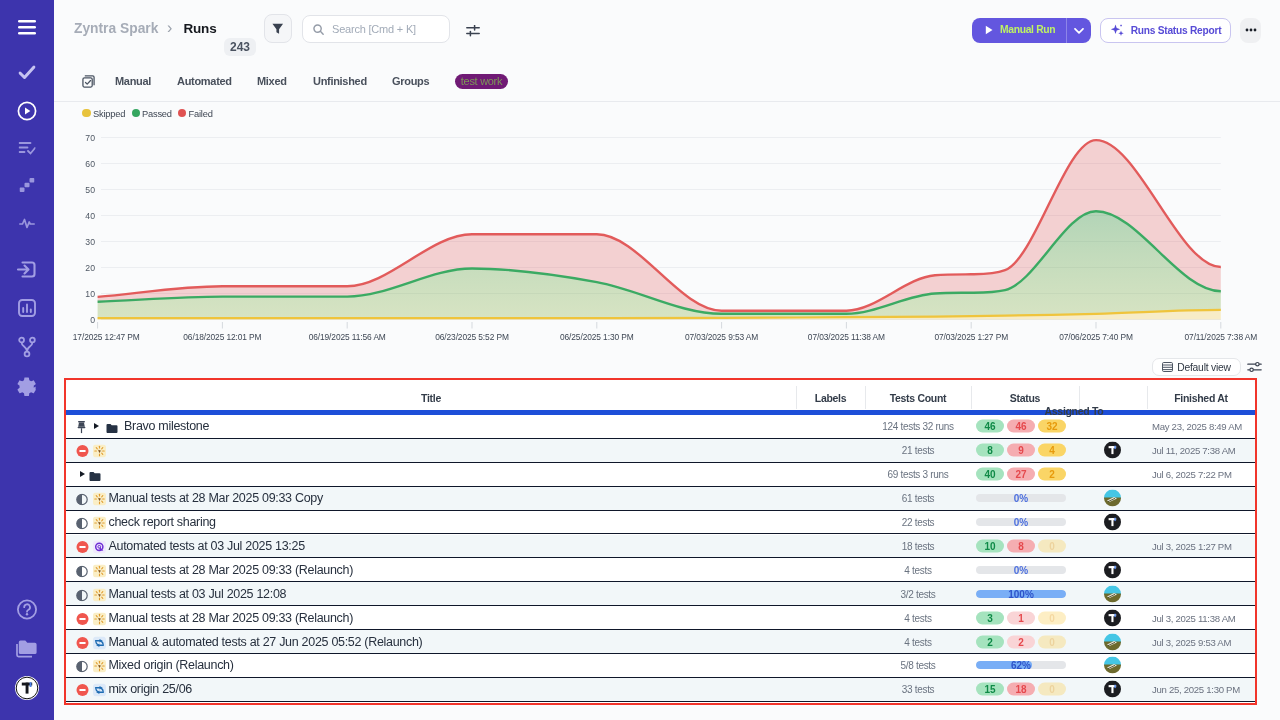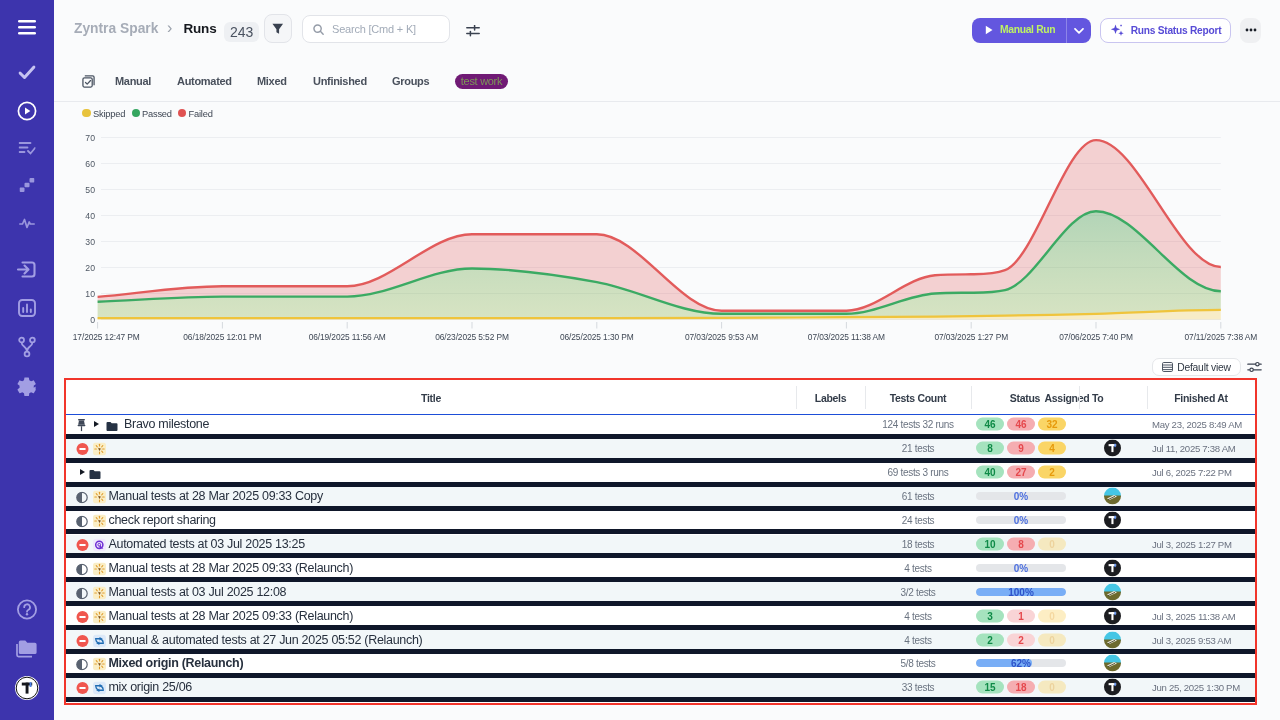--- a/index.html
+++ b/index.html
@@ -6,21 +6,21 @@
 html,body{width:1280px;height:720px;overflow:hidden;background:#fafbfc;font-family:"Liberation Sans",sans-serif;}
 #app{position:relative;width:1280px;height:720px;}
 .abs{position:absolute;}
 
 #sidebar{position:absolute;left:0;top:0;width:54px;height:720px;background:#3d34ad;}
 #sidebar svg{position:absolute;left:50%;transform:translateX(-50%);}
 
 .crumb-dim{font-size:13.8px;font-weight:700;color:#a6acb7;}
 .crumb-sep{font-size:16px;color:#9aa1ac;}
 .crumb-cur{font-size:13.5px;font-weight:700;color:#15181e;letter-spacing:-0.2px;}
-.badge243{background:#eef0f3;border-radius:6px;font-size:14px;font-weight:400;color:#4a5260;padding:2px 6px;}
+.badge243{background:#eef0f3;border-radius:6px;font-size:12px;font-weight:700;color:#4a5260;padding:2px 6px;margin-top:16px;}
 .btn{display:flex;align-items:center;justify-content:center;border-radius:8px;}
 #filterbtn{left:264px;top:14px;width:28px;height:29px;border:1px solid #e2e4e9;background:#f5f6f8;}
 #searchbox{left:302px;top:15px;width:148px;height:28px;border:1px solid #e2e4e9;background:#fff;border-radius:8px;display:flex;align-items:center;padding-left:10px;}
 #searchbox span{color:#a2abb8;font-size:11px;letter-spacing:-0.2px;margin-left:8px;}
 #manualrun{left:972px;top:17.5px;width:119px;height:25px;background:#6356df;color:#bef264;display:flex;align-items:center;border-radius:8px;white-space:nowrap;}
 #manualrun .mtxt{font-size:10.3px;font-weight:700;letter-spacing:-0.3px;}
 #manualrun .sep{width:1px;height:25px;background:rgba(255,255,255,.28);}
 #runsreport{left:1100px;top:17.5px;width:131px;height:25px;background:#fff;border:1px solid #c9c5f0;color:#574bd6;font-size:10.2px;font-weight:700;white-space:nowrap;letter-spacing:-0.25px;}
 #dots{left:1240px;top:17.5px;width:21px;height:25px;background:#eff0f2;}
 
@@ -29,24 +29,24 @@
 #hr1{left:54px;top:101px;width:1226px;height:1px;background:#e8eaee;}
 
 .dot{position:absolute;width:8.6px;height:8.6px;border-radius:50%;top:108.8px;}
 .ltxt{position:absolute;top:108px;font-size:9.3px;letter-spacing:-0.2px;color:#3e4653;line-height:10.5px;padding-top:1px;}
 
 #dvbtn{left:1152px;top:358px;width:89px;height:18px;background:#fff;border:1px solid #e5e7ea;border-radius:7px;font-size:10.3px;letter-spacing:-0.2px;font-weight:500;color:#2f3743;display:flex;align-items:center;justify-content:center;gap:4px;}
 
 #redbox{left:64px;top:378px;width:1193px;height:327px;border:2px solid #f1352b;z-index:50;pointer-events:none;}
 
 #tbl{left:66px;top:380px;width:1189px;height:323px;background:#fff;border-radius:6px 6px 0 0;}
-#thead{position:absolute;left:0;top:0;width:100%;height:35px;border-bottom:1px solid #1d4ed8;}
+#thead{position:absolute;left:0;top:0;width:100%;height:35px;border-bottom:5px solid #1d4ed8;}
 .th{position:absolute;top:0;height:35px;display:flex;align-items:center;justify-content:center;font-size:10.5px;letter-spacing:-0.3px;font-weight:700;color:#333c49;white-space:nowrap;}
 .cdiv{position:absolute;top:6px;height:23px;width:1px;background:#e7e9ec;}
-.row{position:absolute;left:0;width:100%;height:23.9px;border-bottom:5px solid #0f172a;}
+.row{position:absolute;left:0;width:100%;height:23.9px;border-bottom:1px solid #0f172a;}
 .row.alt{background:#f2f7f9;}
 .ttl{position:absolute;top:50%;transform:translateY(-50%);font-size:12.5px;letter-spacing:-0.3px;color:#27303e;white-space:nowrap;}
 .tcnt{position:absolute;left:799px;width:106px;text-align:center;top:50%;transform:translateY(-50%);font-size:10px;letter-spacing:-0.3px;color:#6a7380;}
 .pills{position:absolute;left:910px;top:50%;transform:translateY(-50%);display:flex;gap:3px;justify-content:center;}
 .pill{width:28px;height:13px;border-radius:7px;font-size:10px;font-weight:700;display:flex;align-items:center;justify-content:center;}
 .pg{background:#a5e3be;color:#0f8a47;}
 .pr{background:#f5adb1;color:#e5484d;}
 .pr2{background:#f9d4d6;color:#e5484d;}
 .py{background:#fad566;color:#e79a0c;}
 .pyf{background:#fad566;color:#e79a0c;opacity:.38;}
@@ -286,21 +286,21 @@
         <circle cx="10.4" cy="3.2" r="1.7" fill="none" stroke="#3a4250" stroke-width="1.2"></circle>
         <circle cx="4.6" cy="8.8" r="1.7" fill="none" stroke="#3a4250" stroke-width="1.2"></circle>
       </svg>
   </div>
   <div id="tbl" class="abs">
     <div id="thead">
       <span class="th" style="left:0;width:730px;">Title</span>
       <span class="th" style="left:730px;width:69px;">Labels</span>
       <span class="th" style="left:799px;width:106px;">Tests Count</span>
       <span class="th" style="left:905px;width:108px;">Status</span>
-      <span class="th" style="left:974px;width:68px;">Assigned To</span>
+      <span class="th" style="left:974px;width:68px;margin-top:13px;">Assigned To</span>
       <span class="th" style="left:1081px;width:108px;">Finished At</span>
       <span class="cdiv" style="left:730px;"></span>
       <span class="cdiv" style="left:799px;"></span>
       <span class="cdiv" style="left:905px;"></span>
       <span class="cdiv" style="left:1013px;"></span>
       <span class="cdiv" style="left:1081px;"></span>
     </div>
     <div class="row" style="top:35.0px;">
         <span class="ic" style="left:11px;height:13px;"><svg width="9" height="13" viewBox="0 0 9 13">
             <g fill="#3e4757">
@@ -417,21 +417,21 @@
               <path d="M6.5,9.6 v1.6"></path>
               <path d="M1.8,6.5 h1.6"></path>
               <path d="M9.6,6.5 h1.6"></path>
               <path d="M3.2,3.2 l1.1,1.1"></path>
               <path d="M8.7,8.7 l1.1,1.1"></path>
               <path d="M9.8,3.2 l-1.1,1.1"></path>
             </g>
             <path d="M5.2,5.2 l3.4,1.2 -1.6,0.7 -0.7,1.6 Z" fill="#7a4a12"></path>
           </svg></span>
         <span class="ttl" style="left:42.5px;">check report sharing</span>
-        <span class="tcnt">24 tests</span>
+        <span class="tcnt">22 tests</span>
         <span class="bar"></span>
         <span class="blbl ">0%</span>
         <span class="av" style="height:17px;"><svg width="17" height="17" viewBox="0 0 17 17">
             <circle cx="8.5" cy="8.5" r="8.5" fill="#1c1d21"></circle>
             <rect x="7.4" y="4.6" width="2.1" height="8" fill="#fff"></rect>
             <rect x="4.6" y="4.6" width="7.6" height="2.1" fill="#fff"></rect>
             <rect x="10.4" y="4.2" width="1.4" height="3.4" fill="#4f83e8"></rect>
           </svg></span>
       </div>
     <div class="row alt" style="top:154.5px;">
@@ -603,21 +603,21 @@
               <path d="M6.5,1.8 v1.6"></path>
               <path d="M6.5,9.6 v1.6"></path>
               <path d="M1.8,6.5 h1.6"></path>
               <path d="M9.6,6.5 h1.6"></path>
               <path d="M3.2,3.2 l1.1,1.1"></path>
               <path d="M8.7,8.7 l1.1,1.1"></path>
               <path d="M9.8,3.2 l-1.1,1.1"></path>
             </g>
             <path d="M5.2,5.2 l3.4,1.2 -1.6,0.7 -0.7,1.6 Z" fill="#7a4a12"></path>
           </svg></span>
-        <span class="ttl" style="left:42.5px;font-weight:bold;">Mixed origin (Relaunch)</span>
+        <span class="ttl" style="left:42.5px;">Mixed origin (Relaunch)</span>
         <span class="tcnt">5/8 tests</span>
         <span class="bar">
           <span class="bfill" style="width:62%"></span>
         </span>
         <span class="blbl on">62%</span>
         <span class="av" style="height:17px;"><svg width="17" height="17" viewBox="0 0 17 17">
             <defs>
               <clipPath id="ac">
                 <circle cx="8.5" cy="8.5" r="8.5"></circle>
               </clipPath>

